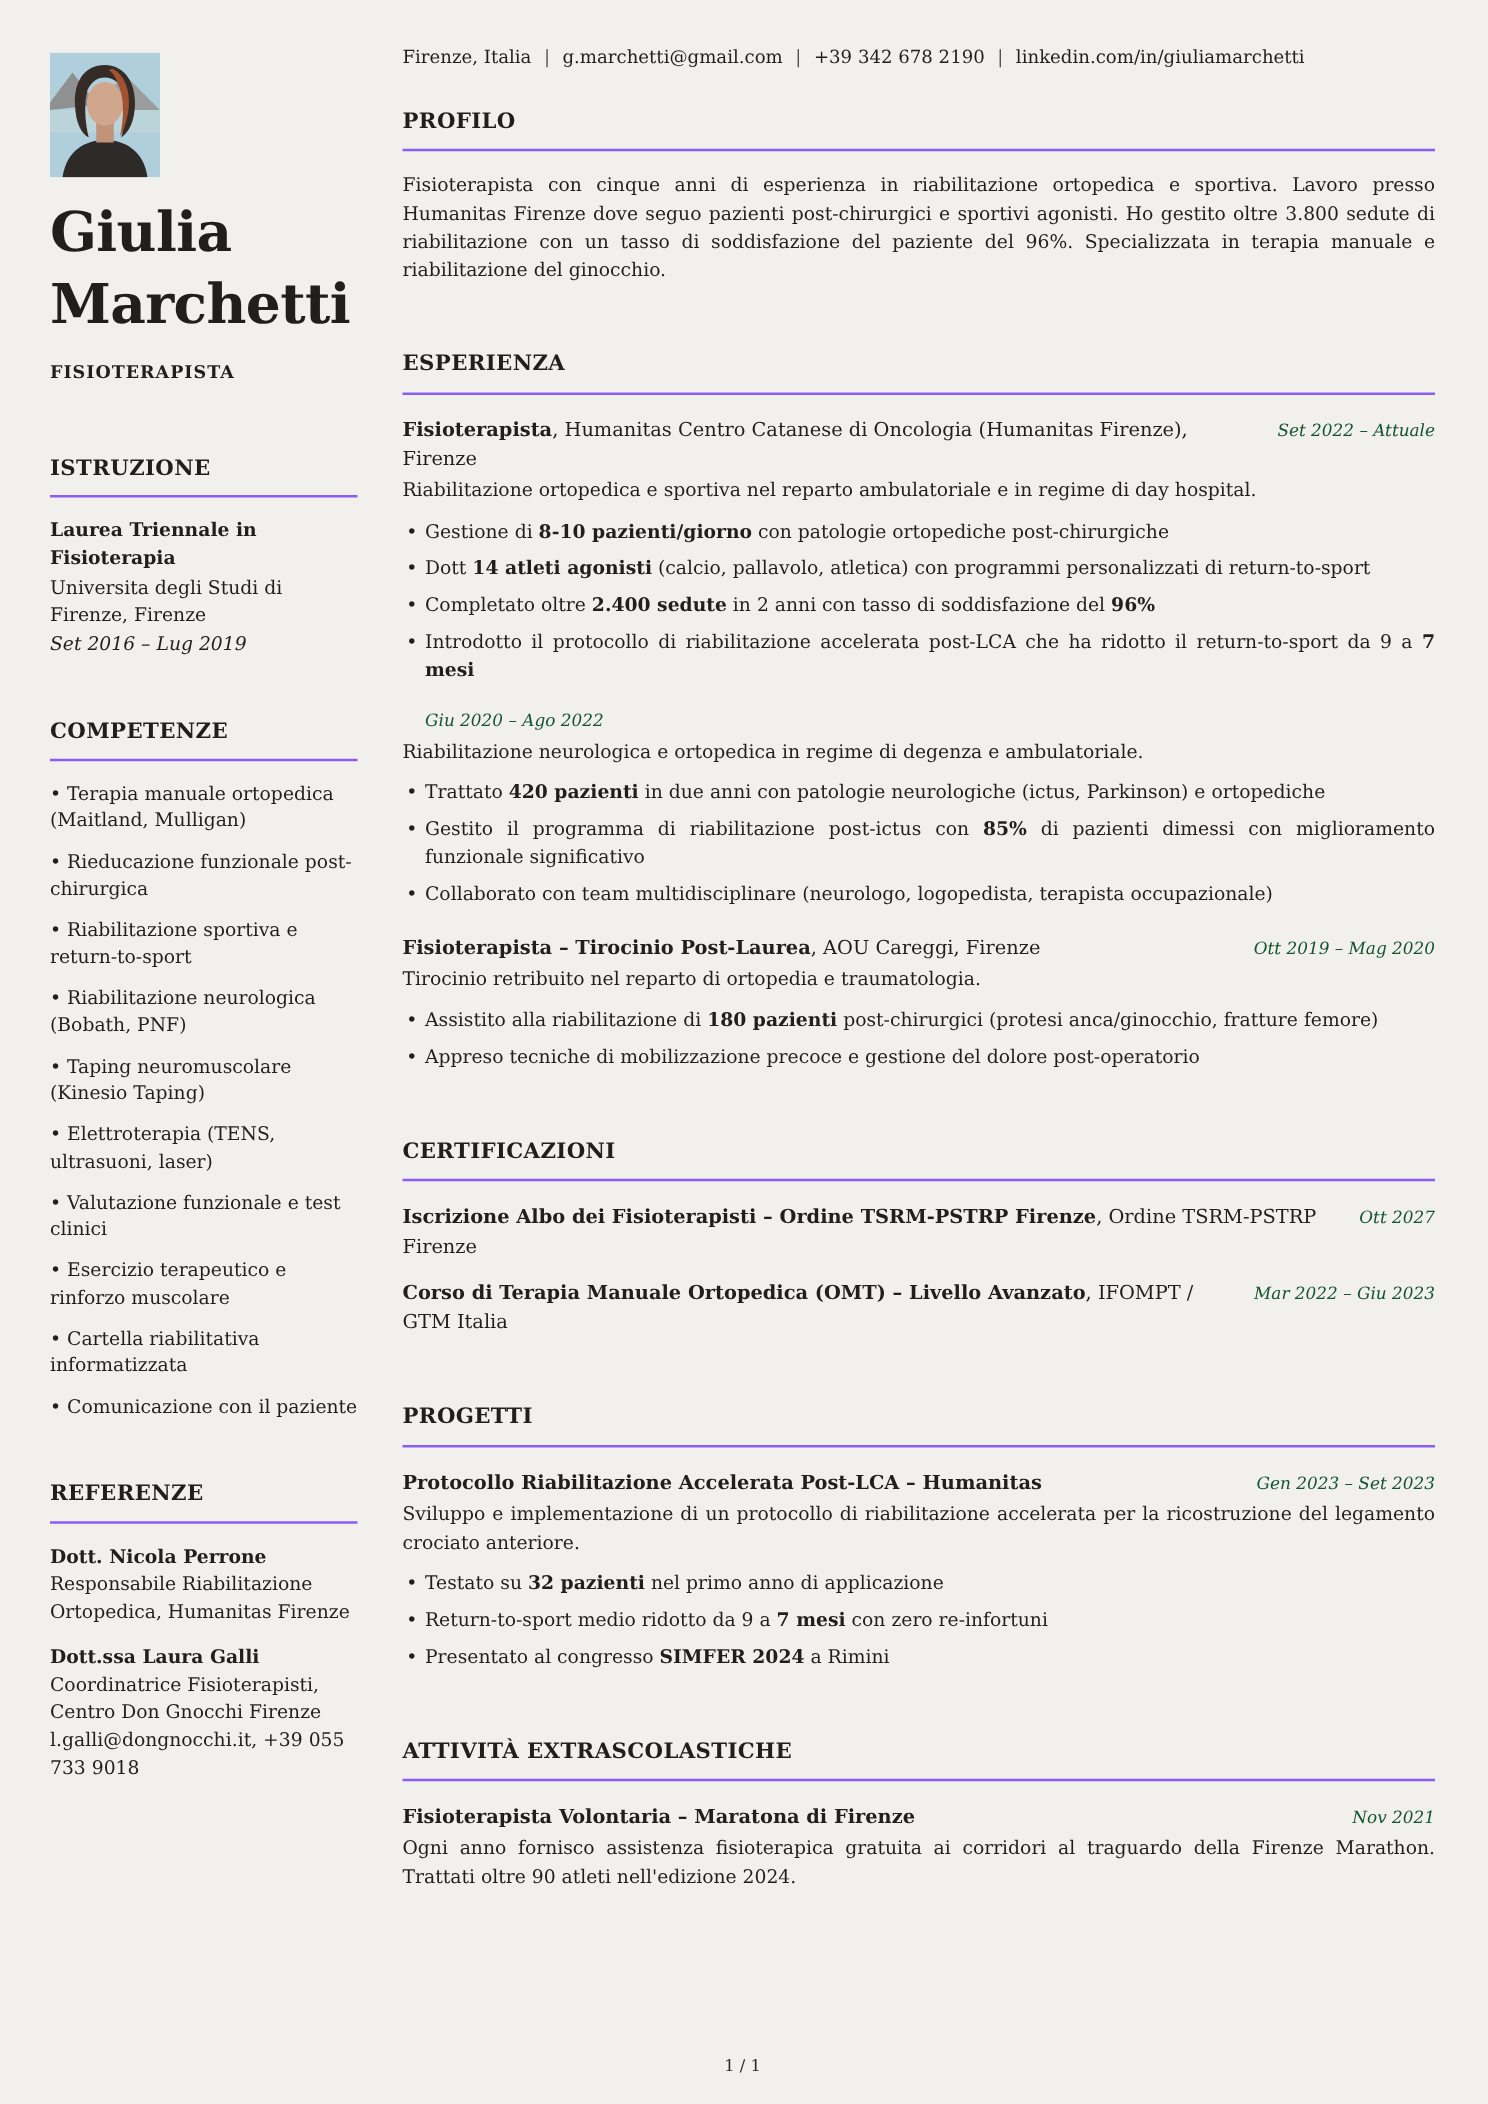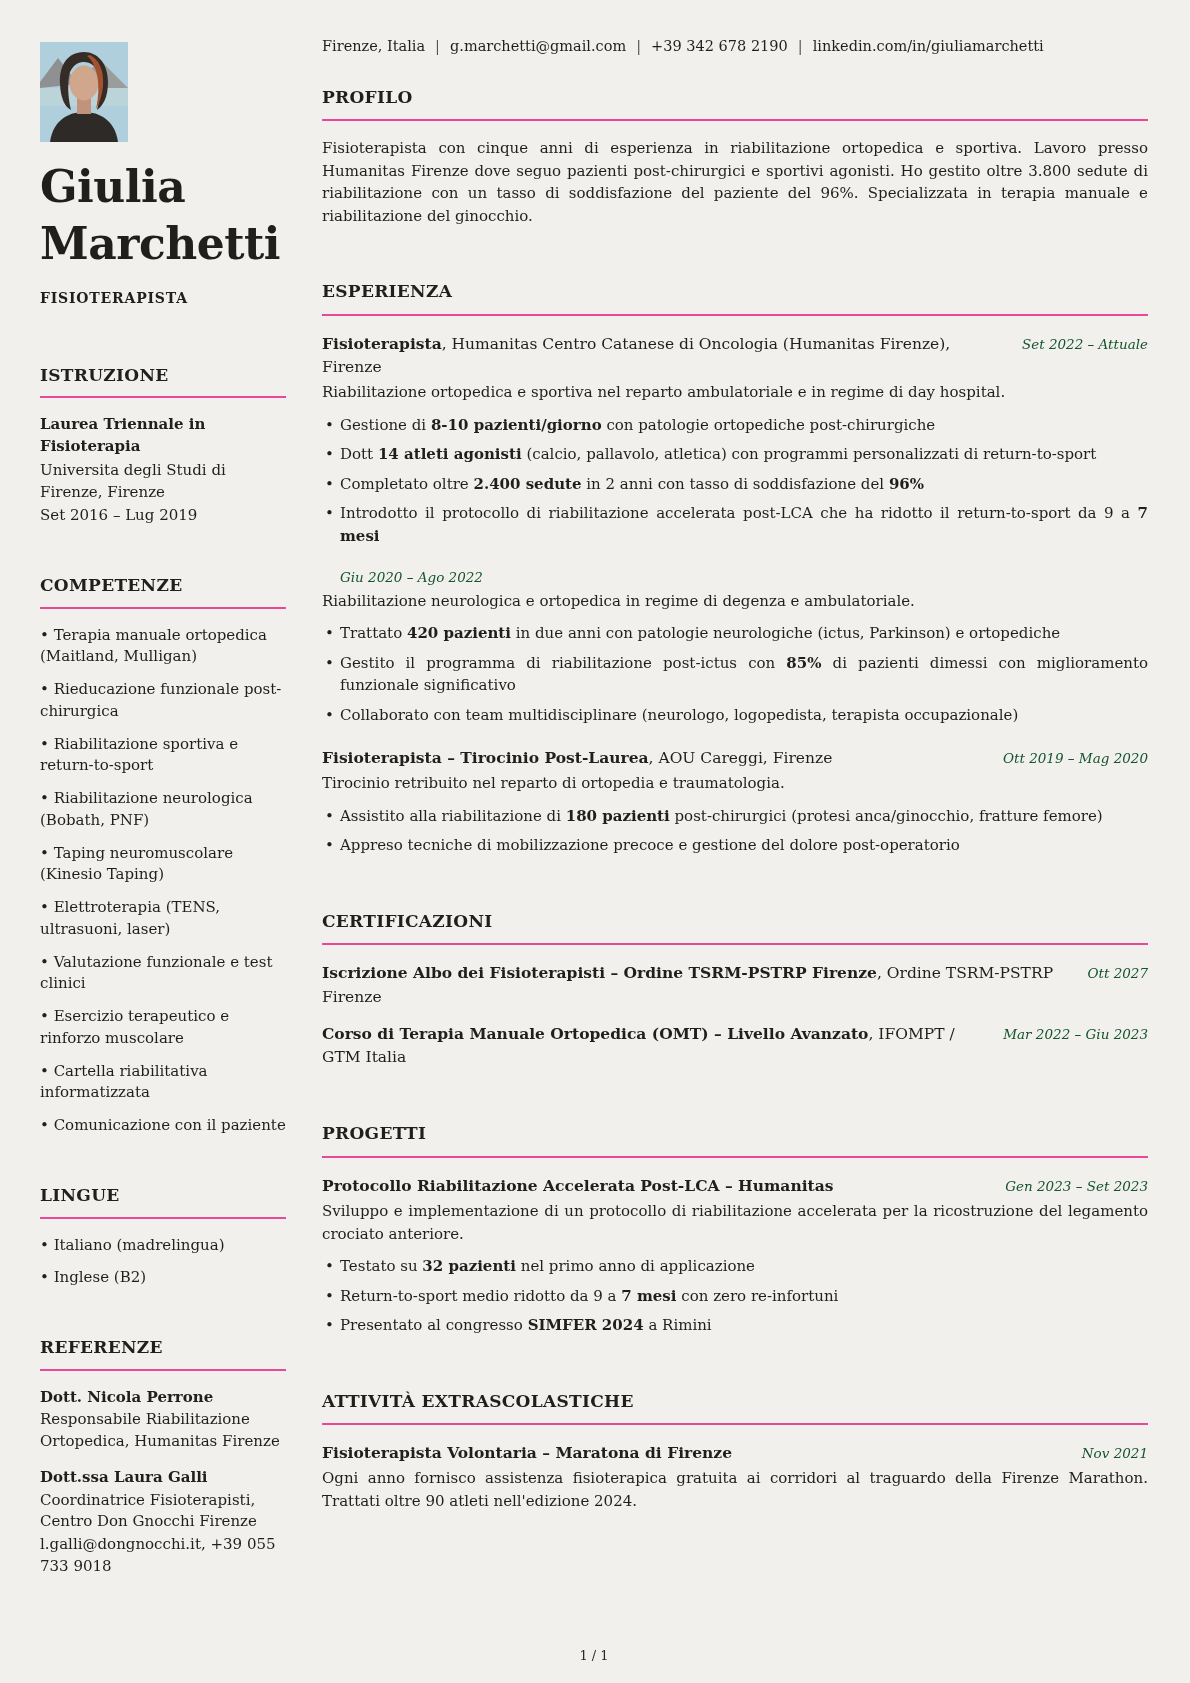--- a/index.html
+++ b/index.html
@@ -15,28 +15,28 @@
 
   
   .left { flex:0 0 246px; width:246px; }
   .photo { width:88px; height:100px; margin:6px 0 16px 0; overflow:hidden; }
   .photo svg { display:block; width:100%; height:100%; }
   .name { font-size:44px; line-height:1.3; font-weight:bold; letter-spacing:-0.5px; margin-bottom:16px; }
   .role { font-size:14px; font-weight:bold; letter-spacing:0.8px; margin-bottom:54px; }
 
   h2 {
     font-size:17px; font-weight:bold; letter-spacing:0.3px;
-    border-bottom:2px solid #ec4899; padding-bottom:9px; margin-bottom:16px;
+    border-bottom:2px solid #8b5cf6; padding-bottom:9px; margin-bottom:16px;
   }
   .left section { margin-bottom:46px; }
   .left { font-size:15px; line-height:1.45; }
 
   .edu-degree { font-weight:bold; margin-bottom:2px; }
   .edu-school { margin-bottom:2px; }
-  .edu-dates { }
+  .edu-dates { font-style:italic; }
 
   ul.plain { list-style:none; }
   ul.plain li { margin-bottom:11px; }
   ul.plain li::before { content:"\2022\00a0"; }
 
   .ref { margin-bottom:14px; }
   .ref-name { font-weight:bold; margin-bottom:1px; }
   .ref-contact { margin-top:1px; }
 
   
@@ -112,29 +112,20 @@
             <li>Valutazione funzionale e test clinici</li>
 
             <li>Esercizio terapeutico e rinforzo muscolare</li>
 
             <li>Cartella riabilitativa informatizzata</li>
 
             <li>Comunicazione con il paziente</li>
           </ul>
       </section>
 
-      <section>
-        <h2>LINGUE</h2>
-        <ul class="plain">
-
-            <li>Italiano (madrelingua)</li>
-
-            <li>Inglese (B2)</li>
-          </ul>
-      </section>
 
       <section>
         <h2>REFERENZE</h2>
         <div>
 
             <div class="ref">
               <div class="ref-name">Dott. Nicola Perrone</div>
               <div class="ref-role">Responsabile Riabilitazione Ortopedica, Humanitas Firenze</div>
             </div>
 

